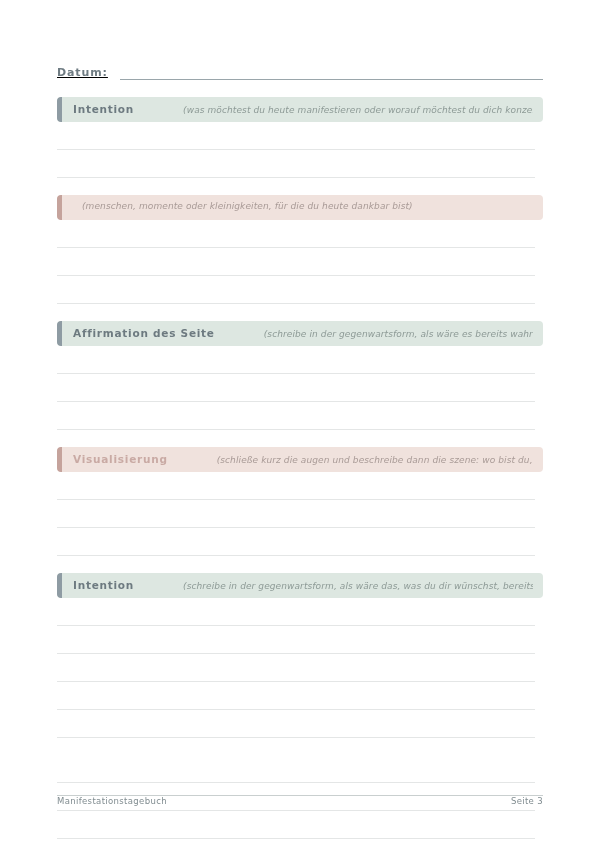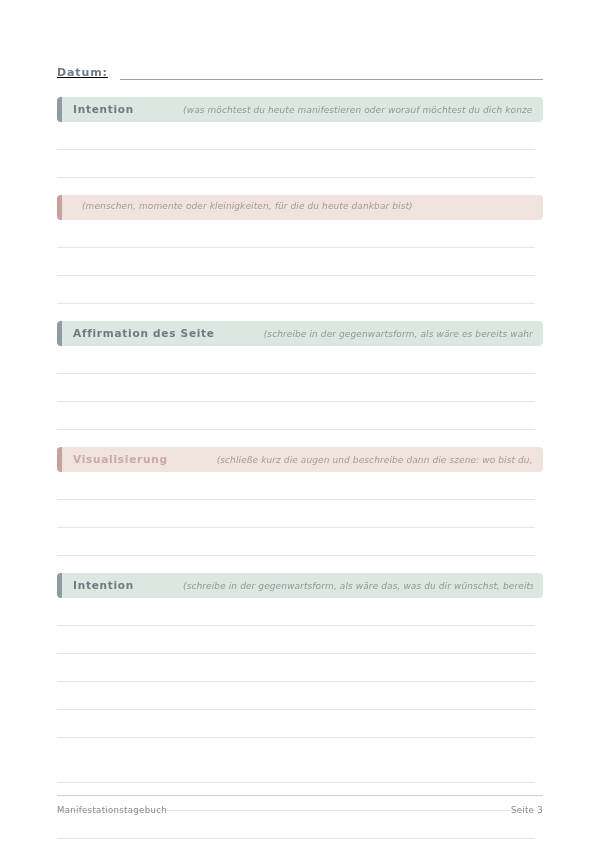--- a/index.html
+++ b/index.html
@@ -123,21 +123,20 @@
     top: 795px;
   }
   .footer-rule {
     border-top: 1px solid #c9cfcf;
     width: 100%;
   }
   .footer-row {
     display: flex;
     justify-content: space-between;
     align-items: center;
-    margin-top: 9px;
     font-size: 8.5px;
     color: #808c90;
     letter-spacing: 0.35px;
   }
 </style>
 </head>
 <body>
 
 <div class="page">
 

